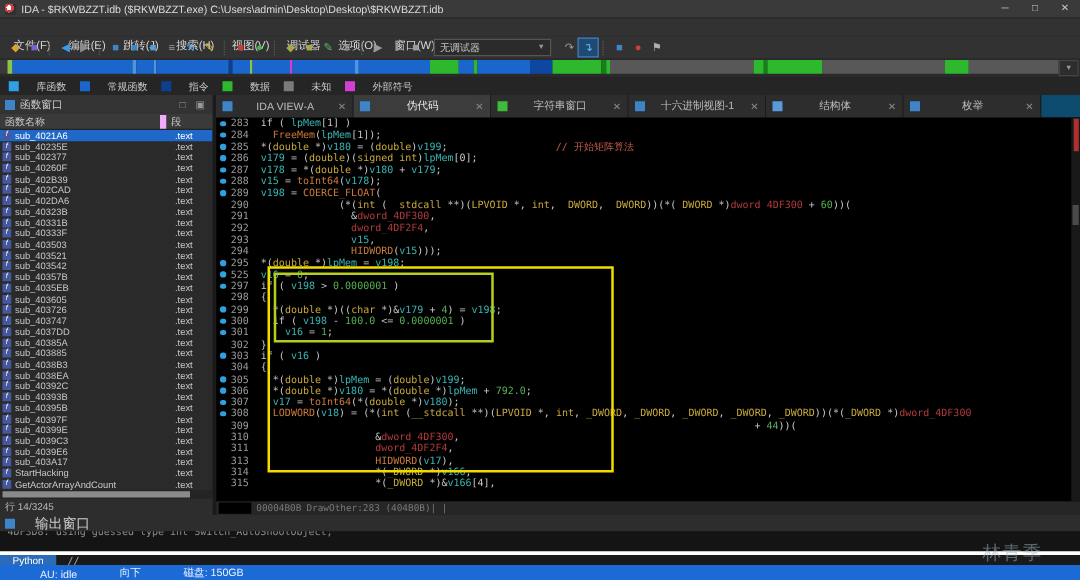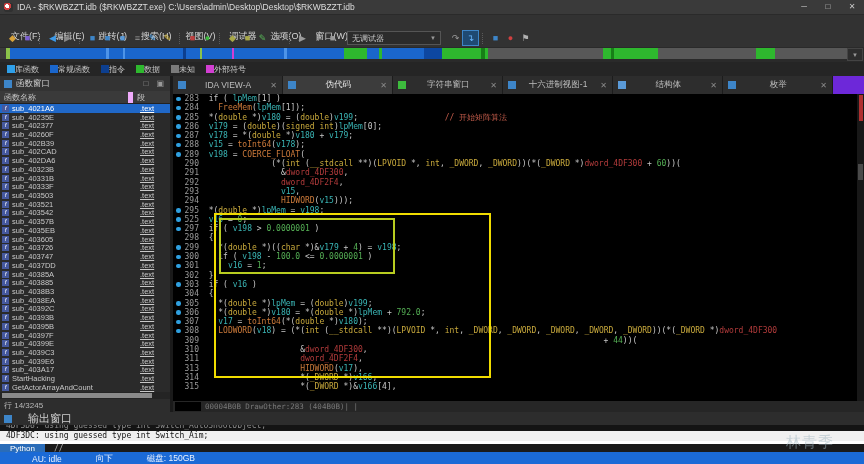--- a/index.html
+++ b/index.html
@@ -22,44 +22,44 @@
   .debugger-select{width:84px;height:12px;background:#2b2b2b;border:1px solid #555;color:#c8c8c8;
       font-size:8px;display:flex;align-items:center;padding:0 4px;margin:0 7px;}
   .debugger-select .caret{margin-left:auto;font-size:6px;color:#999;}
   
   .navband{height:13px;background:#2a2a2a;display:flex;align-items:stretch;padding:1px 0;}
   .nav-seg{height:11px;}
   .nav-dd{width:16px;background:#2d2d2d;border:1px solid #444;color:#999;font-size:6px;
       display:flex;align-items:center;justify-content:center;box-sizing:border-box;}
   
   .legend{height:14px;background:#252525;display:flex;align-items:center;gap:11px;padding-left:7px;}
-  .legend-item{display:flex;align-items:center;gap:0;font-size:8px;color:#c8c8c8;}
+  .legend-item{display:flex;align-items:center;gap:14px;font-size:8px;color:#c8c8c8;}
   .legend-swatch{width:8px;height:8px;}
   
   .main{display:flex;height:336px;}
   .funcs{width:170px;display:flex;flex-direction:column;background:#2a2a2a;border-right:3px solid #1a1a1a;box-sizing:content-box;}
   .funcs-header{height:15px;background:#333;display:flex;align-items:center;gap:4px;padding:0 4px;}
   .funcs-header .ph-icon{width:8px;height:8px;background:#3d85c8;}
   .funcs-header .ph-title{font-size:8.5px;color:#cfcfcf;flex:1;}
   .funcs-header .ph-btn{font-size:8px;color:#999;padding:0 2px;}
   .funcs-cols{height:13px;background:#3a3a3a;display:flex;align-items:center;font-size:8px;color:#c8c8c8;border-bottom:1px solid #222;box-sizing:border-box;}
   .col-name{flex:1;padding-left:4px;border-right:5px solid #f0abfc;}
   .col-seg{width:33px;padding-left:4px;}
   .funcs-list{height:288px;overflow:hidden;}
   .func-row{height:8.72px;display:flex;align-items:center;gap:3px;padding-left:2px;font-size:7.5px;color:#c8c8c8;}
   .func-row.selected{background:#2068c8;color:#fff;}
   .func-icon{width:7px;height:7px;background:#45589e;color:#fff;font-size:6px;line-height:7px;text-align:center;flex:none;font-style:italic;}
   .func-name{flex:1;white-space:nowrap;overflow:hidden;}
-  .func-seg{width:30px;flex:none;text-decoration:underline;}
+  .func-seg{width:30px;flex:none;}
   .funcs-hscroll{height:7px;background:#242424;position:relative;}
   .funcs-hscroll .thumb{position:absolute;left:2px;top:1px;width:150px;height:5px;background:#8a8a8a;}
   .funcs-footer{height:13px;background:#2d2d2d;display:flex;align-items:center;padding-left:4px;font-size:8px;color:#b8b8b8;}
   
   .rightpane{flex:1;display:flex;flex-direction:column;min-width:0;}
-  .tabbar{height:18px;background:#6d28d9;display:flex;}
+  .tabbar{height:18px;background:#0c4a6e;display:flex;}
   .tab{width:110px;display:flex;align-items:center;gap:4px;padding:0 5px;background:#2d2d2d;
        border-right:1px solid #1c1c1c;font-size:8.5px;color:#bdbdbd;box-sizing:border-box;}
   .tab.active{background:#3c3c3c;color:#e8e8e8;}
   .tab-icon{width:8px;height:8px;flex:none;}
   .tab-label{flex:1;text-align:center;white-space:nowrap;overflow:hidden;}
   .tab-close{color:#8a8a8a;font-size:8px;flex:none;}
   .codearea{height:307px;background:#000;position:relative;font-family:"DejaVu Sans Mono",monospace;font-size:8px;overflow:hidden;}
   .code-line{height:9.3px;line-height:9.3px;display:flex;white-space:pre;}
   .dot-cell{width:10px;flex:none;position:relative;}
   .dot-cell .bp{position:absolute;left:3px;top:2.5px;width:4.5px;height:4.5px;border-radius:50%;background:#2fa0e0;}
@@ -483,21 +483,20 @@
   </div>
 </div>
 
 <div class="outputpanel">
   <div class="output-header">
     <div class="ph-icon"></div>
     <div class="ph-title">输出窗口</div>
   </div>
   <div class="output-content" id="output-content">
       <div class="output-line clipped">4DF3D8: using guessed type int Switch_AutoShootObject;</div>
-      <div class="output-line highlighted">4DF3DC: using guessed type int Switch_Aim;</div>
     </div>
   <div class="cli">
     <div class="cli-python">Python</div>
     <div class="cli-input">//</div>
   </div>
 </div>
 
 <div class="statusbar">
   <span class="status-item">AU: idle</span>
   <span class="status-item">向下</span>

